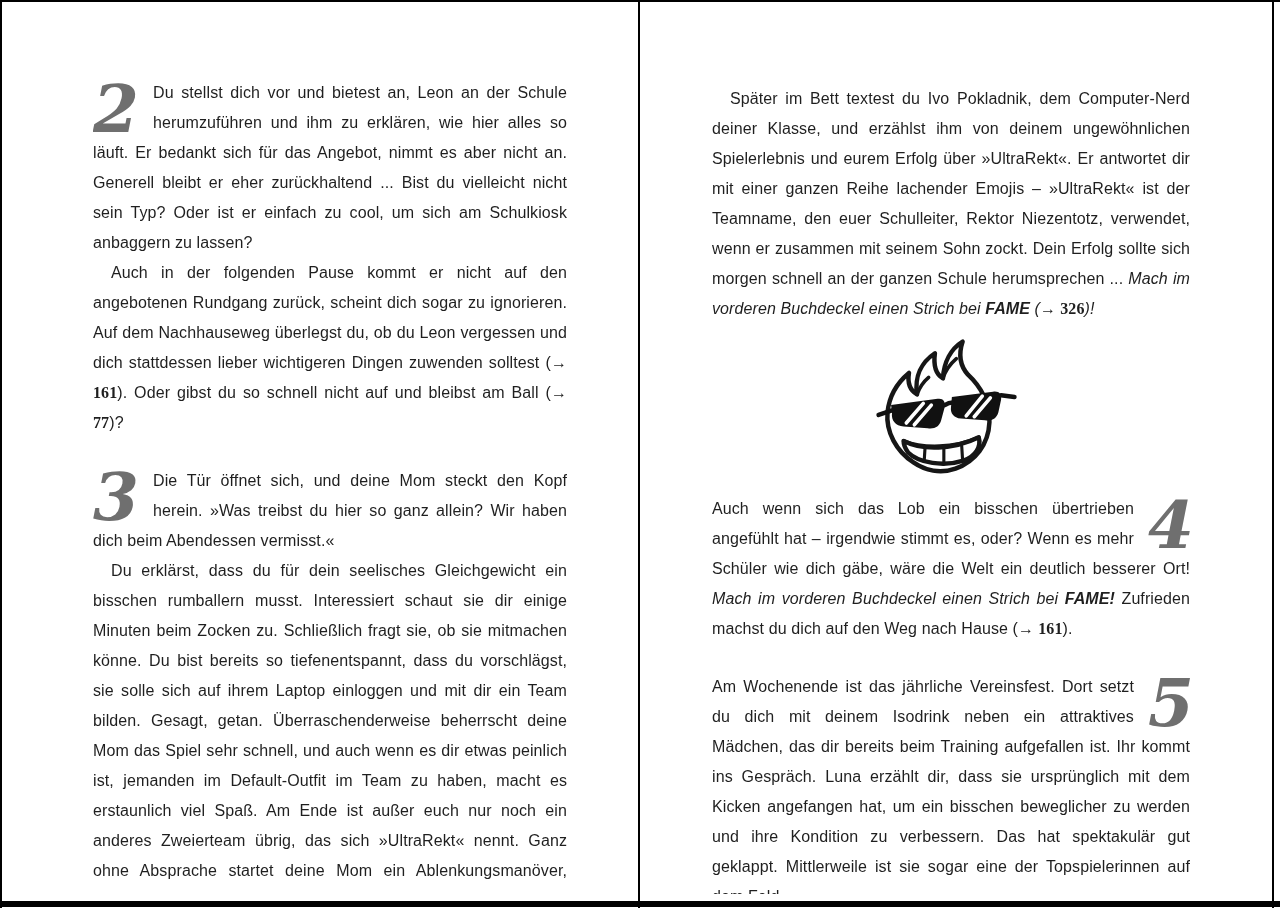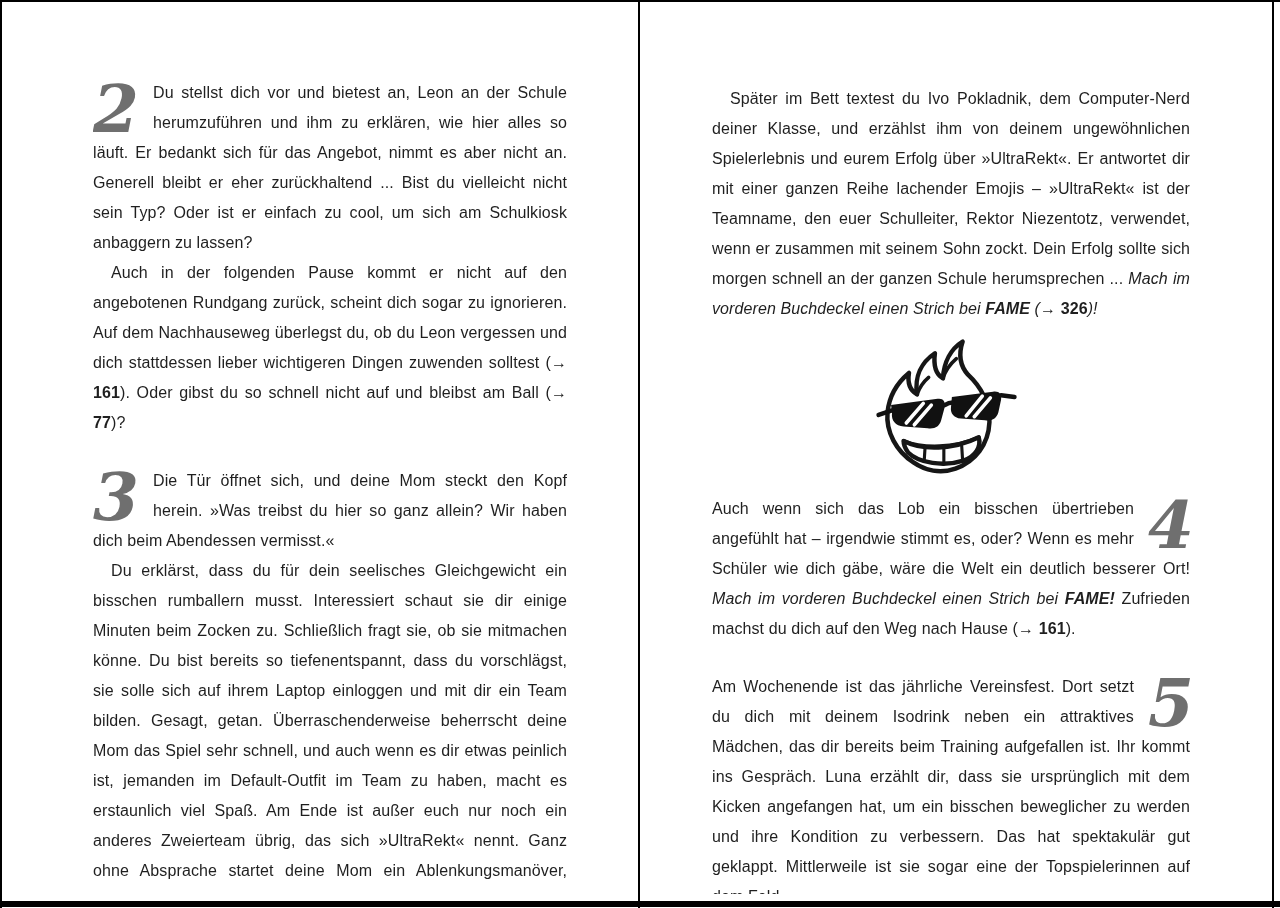--- a/index.html
+++ b/index.html
@@ -17,21 +17,21 @@
   .page{position:absolute;overflow:hidden;}
   .page-left{left:93px;top:78px;width:474px;height:812px;}
   .page-right{left:712px;top:84px;width:478px;height:810px;}
 
   .para{margin:0;font-size:16px;line-height:30px;text-align:justify;
         letter-spacing:0.1px;hyphens:auto;}
   .para.indent{text-indent:18px;}
   .section{margin:0 0 28px 0;}
   .section:last-child{margin-bottom:0;}
 
-  .f-b{font-weight:700;}
+  .f-b{font-weight:700;font-family:Liberation Serif, serif;}
   .f-i{font-style:italic;}
   .f-bi{font-weight:700;font-style:italic;margin-top:36px;}
 
   .dropcap{float:left;font-family:"DejaVu Serif",serif;font-style:italic;font-weight:700;
            font-size:66px;line-height:58px;color:#6f6f6f;margin:2px 14px 0 0;}
   .dropcap-right{float:right;font-family:"DejaVu Serif",serif;font-style:italic;font-weight:700;
            font-size:66px;line-height:58px;color:#6f6f6f;margin:2px -4px 0 14px;}
 
   .illustration{width:100%;text-align:center;margin:6px 0 8px 0;}
 </style>

